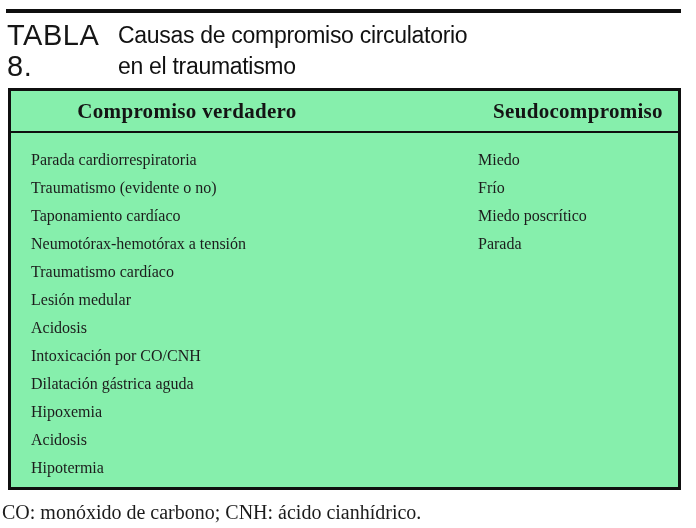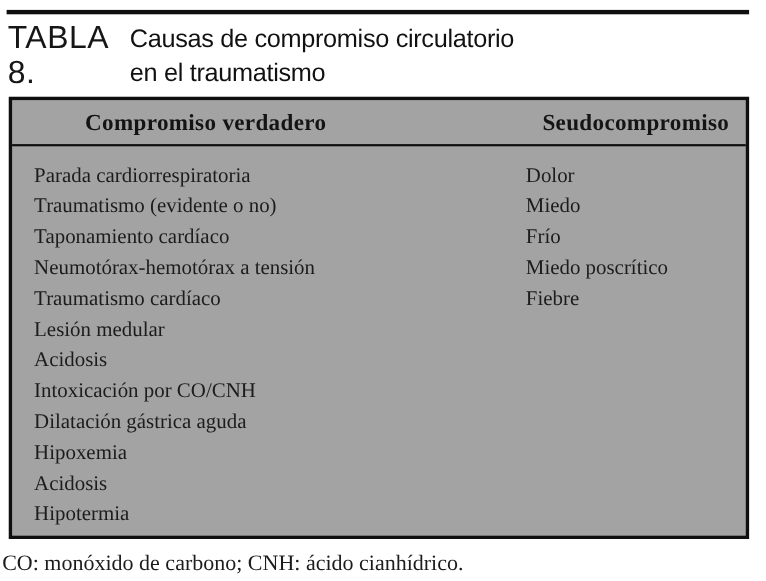--- a/index.html
+++ b/index.html
@@ -40,21 +40,21 @@
     font-size: 23px;
     font-weight: 400;
     letter-spacing: -0.3px;
     line-height: 31px;
     color: #111111;
   }
   .data-table {
     position: absolute;
     left: 8px; top: 88px;
     width: 673px; height: 402px;
-    background: #a3a3a3;
+    background: #86efac;
     border: 3px solid #0f0f0f;
   }
   .header-row {
     display: flex;
     height: 42px;
     align-items: center;
     border-bottom: 2px solid #0f0f0f;
     font-weight: 700;
     font-size: 21px;
     letter-spacing: 0.3px;
@@ -66,21 +66,21 @@
     text-align: center;
     padding-right: 115px;
   }
   .hcell-right {
     flex: 1;
     text-align: center;
   }
   .body-row {
     display: flex;
     padding-top: 13px;
-    font-size: 19px;
+    font-size: 16px;
     line-height: 28px;
     color: #1c1c1c;
   }
   .col-left {
     width: 467px;
     flex: 0 0 467px;
     padding-left: 20px;
   }
   .col-right { flex: 1; }
   .footnote {
@@ -119,24 +119,23 @@
         <div>Traumatismo cardíaco</div>
         <div>Lesión medular</div>
         <div>Acidosis</div>
         <div>Intoxicación por CO/CNH</div>
         <div>Dilatación gástrica aguda</div>
         <div>Hipoxemia</div>
         <div>Acidosis</div>
         <div>Hipotermia</div>
       </div>
       <div class="col-right">
-        <div>Dolor</div>
         <div>Miedo</div>
         <div>Frío</div>
         <div>Miedo poscrítico</div>
-        <div>Fiebre</div>
+        <div>Parada</div>
       </div>
     </div>
   </div>
 
   <div class="footnote">CO: monóxido de carbono; CNH: ácido cianhídrico.</div>
 
 </div>
 
 </body></html>

